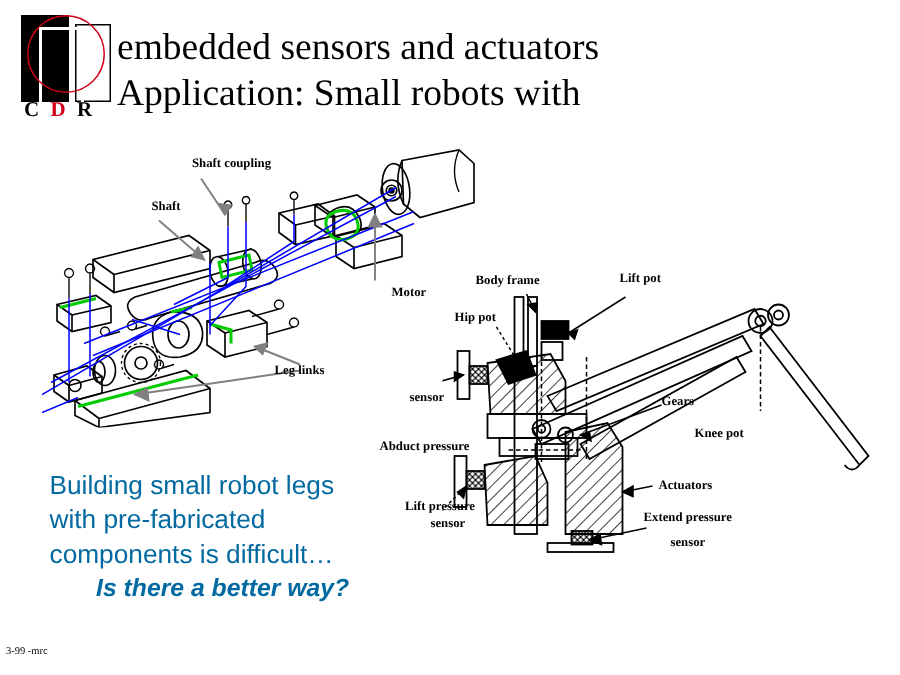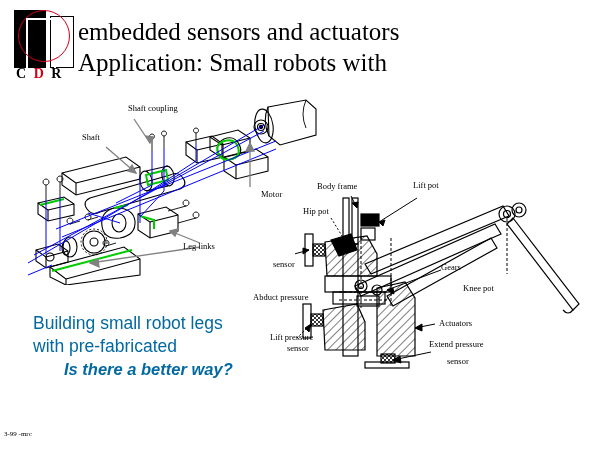--- a/index.html
+++ b/index.html
@@ -39,21 +39,21 @@
   
   .footer{position:absolute;left:4px;top:430px;font-family:"Liberation Serif",serif;font-size:7px;color:#000;}
 
   
   .lbl{
     position:absolute;
     font-family:"Liberation Serif", serif;
     font-size:8.5px;line-height:10px;color:#000;white-space:pre;
   }
   svg{display:block;}
-  .dg{position:absolute;}
+  .dg{position:absolute;font-weight:bold;}
 </style>
 </head>
 <body>
 
 <div class="slide">
 
   <div class="logo">
     <div class="logo-black"></div>
     <div class="logo-rbox"></div>
     <div class="logo-wbox"></div>
@@ -177,21 +177,21 @@
         <path d="M222 92 L222 48" fill="none"></path>
         <polygon points="222,48 218,56 226,56"></polygon>
         <path d="M172 148 L142 136" fill="none"></path>
         <polygon points="142,136 150,134 147,141"></polygon>
         <path d="M172 152 L62 168" fill="none"></path>
         <polygon points="62,168 70,164 71,172"></polygon>
       </g>
     </svg>
 
     <div class="lbl" style="left:100px;top:8px;">Shaft coupling</div>
-    <div class="lbl" style="left:38px;top:37px;padding-left:16px;">Shaft</div>
+    <div class="lbl" style="left:57px;top:37px;padding-left:16px;">Shaft</div>
     <div class="lbl" style="left:233px;top:94px;">Motor</div>
     <div class="lbl" style="left:155px;top:146px;">Leg links</div>
   </div>
 
   <div class="dg" style="left:295px;top:178px;width:290px;height:195px;">
     <svg width="290" height="195" viewBox="0 0 290 195">
       <defs>
         <pattern id="hatch" width="6" height="6" patternUnits="userSpaceOnUse" patternTransform="rotate(45)">
           <line x1="0" y1="0" x2="0" y2="6" stroke="#000" stroke-width="1"></line>
         </pattern>
@@ -289,18 +289,19 @@
     <div class="lbl" style="left:144px;top:140px;">Actuators</div>
     <div class="lbl" style="left:-25px;top:154px;">Lift pressure</div>
     <div class="lbl" style="left:-8px;top:165px;">sensor</div>
     <div class="lbl" style="left:134px;top:161px;">Extend pressure</div>
     <div class="lbl" style="left:152px;top:178px;">sensor</div>
   </div>
 
   <div class="body-text">
     <div>Building small robot legs</div>
     <div>with pre-fabricated</div>
+    <div>components is difficult…</div>
     <div class="q">Is there a better way?</div>
   </div>
 
   <div class="footer">3-99  -mrc</div>
 
 </div>
 
 </body></html>

